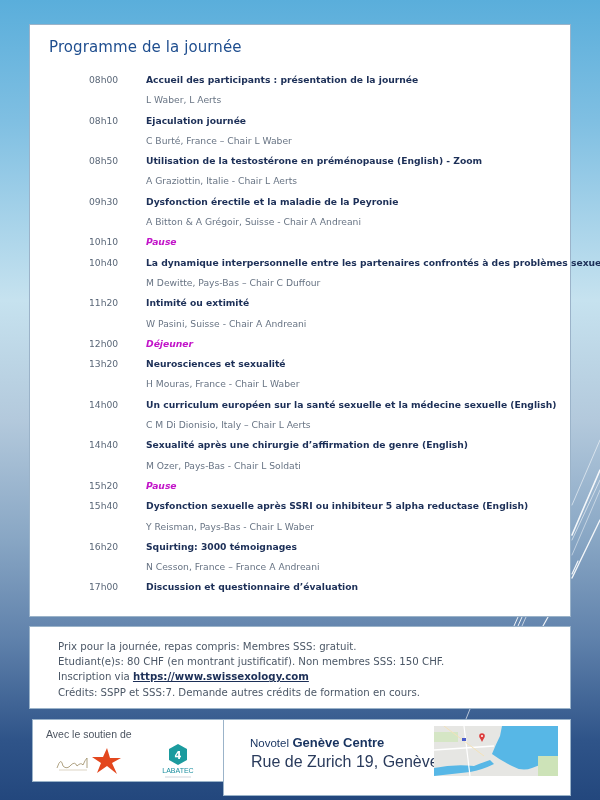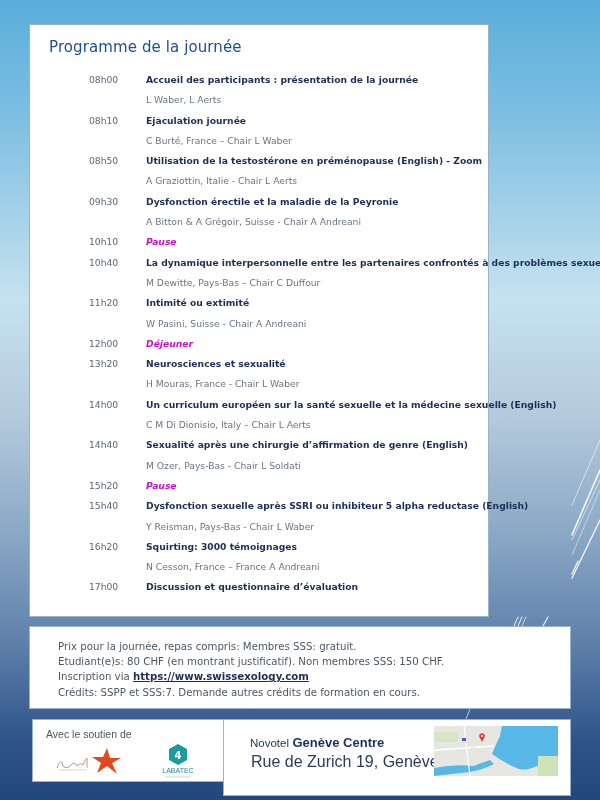--- a/index.html
+++ b/index.html
@@ -13,21 +13,21 @@
         #c6e2ef 300px,
         #b3c9dc 420px,
         #88a6c4 540px,
         #5f81ab 640px,
         #2f5489 740px,
         #23477d 800px);
     }
     .deco-lines { position: absolute; left: 0; top: 0; width: 600px; height: 800px; pointer-events: none; }
 
     .panel-main {
-      position: absolute; left: 29px; top: 24px; width: 460px; height: 593px;
+      position: absolute; left: 29px; top: 24px; width: 542px; height: 593px;
       background: #ffffff;
       border: 1px solid #9bb3c9;
     }
     .title {
       position: absolute; left: 19px; top: 13px;
       font-size: 15px; color: #1f4e8f; font-weight: normal;
       letter-spacing: 0.1px;
     }
     .schedule { position: absolute; left: 0; top: 45px; width: 100%; margin-left: 38px; }
     .row {

